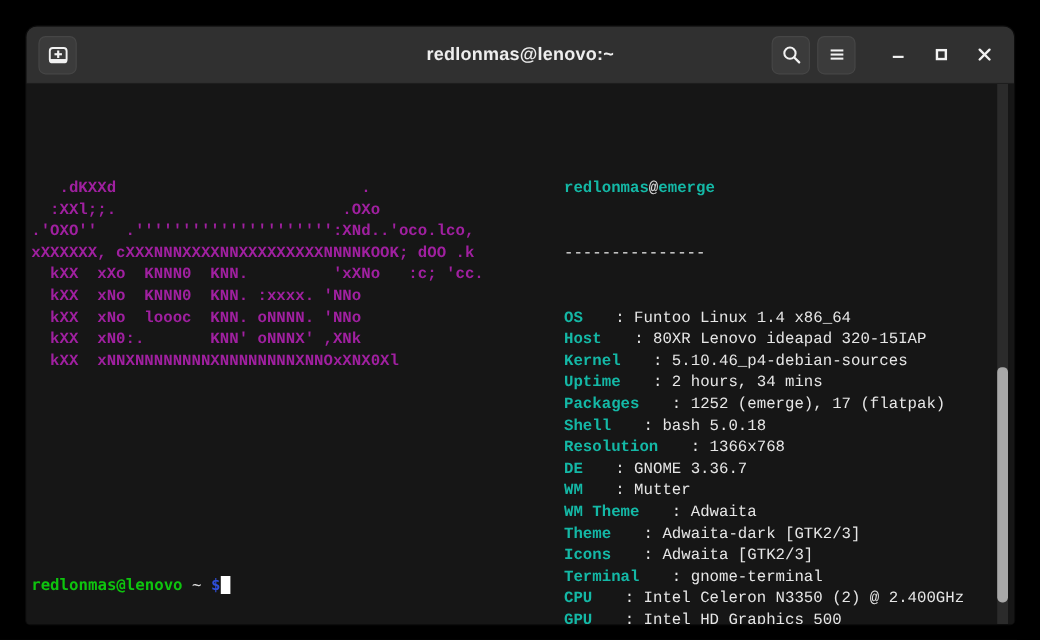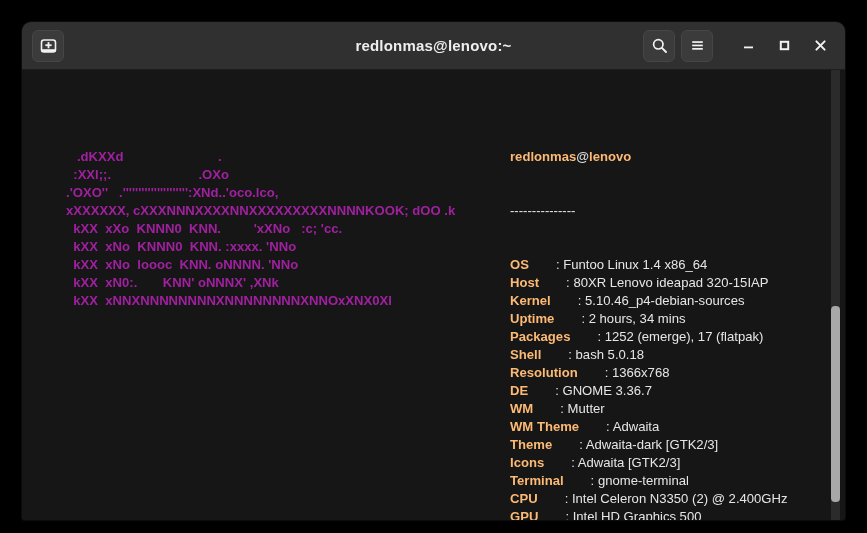--- a/index.html
+++ b/index.html
@@ -91,25 +91,24 @@
     height: 450px;
     background: #161616;
     overflow: hidden;
   }
   .term-inner {
     position: absolute;
     left: 4px;
     top: 6px;
     right: 18px;
     bottom: 0;
-    font-family: Liberation Sans, sans-serif;
+    font-family: Liberation Mono, monospace;
     font-size: 13.1px;
     line-height: 18px;
     white-space: pre;
-    margin-left: 40px;
   }
   .cols {
     display: flex;
     align-items: flex-start;
   }
   .col-logo {
     width: 444px;
     flex: 0 0 auto;
     color: #a020a0;
     font-weight: bold;
@@ -117,21 +116,21 @@
   .col-info {
     flex: 1 1 auto;
     padding-top: 0px;
   }
 
   .logo-dim { color: #6b146b0; }
 
   
   .line { white-space: pre; }
   .key {
-    color: #fdba74;
+    color: #14b8a6;
     font-weight: bold;
   }
   .val { color: #e6e6e6; padding-left: 27px; }
   .at { color: #d8d8d8; font-weight: bold; }
   .rule { color: #e6e6e6; }
 
   
   .prompt-line {
     position: absolute;
     left: 4px;
@@ -248,29 +247,30 @@
     <div class="term-inner">
       <div class="cols">
 
         
         <div class="col-logo">
           <div id="ascii-lines"><div class="line">   .dKXXd                          .</div><div class="line">  :XXl;;.                        .OXo</div><div class="line">.'OXO''   .''''''''''''''''''''':XNd..'oco.lco,</div><div class="line">xXXXXXX, cXXXNNNXXXXNNXXXXXXXXXNNNNKOOK; dOO .k</div><div class="line">  kXX  xXo  KNNN0  KNN.         'xXNo   :c; 'cc.</div><div class="line">  kXX  xNo  KNNN0  KNN. :xxxx. 'NNo</div><div class="line">  kXX  xNo  loooc  KNN. oNNNN. 'NNo</div><div class="line">  kXX  xN0:.       KNN' oNNNX' ,XNk</div><div class="line">  kXX  xNNXNNNNNNNNXNNNNNNNNXNNOxXNX0Xl</div></div>
         </div>
 
         
         <div class="col-info">
-          <div class="line"><span class="key">redlonmas</span><span class="at">@</span><span class="key">lenovo</span></div>
+          <div class="line"><span class="key">redlonmas</span><span class="at">@</span><span class="key">emerge</span></div>
           <div class="line rule">---------------</div>
           <div id="info-lines"><div class="line"><span class="key">OS</span><span class="val">: Funtoo Linux 1.4 x86_64</span></div><div class="line"><span class="key">Host</span><span class="val">: 80XR Lenovo ideapad 320-15IAP</span></div><div class="line"><span class="key">Kernel</span><span class="val">: 5.10.46_p4-debian-sources</span></div><div class="line"><span class="key">Uptime</span><span class="val">: 2 hours, 34 mins</span></div><div class="line"><span class="key">Packages</span><span class="val">: 1252 (emerge), 17 (flatpak)</span></div><div class="line"><span class="key">Shell</span><span class="val">: bash 5.0.18</span></div><div class="line"><span class="key">Resolution</span><span class="val">: 1366x768</span></div><div class="line"><span class="key">DE</span><span class="val">: GNOME 3.36.7</span></div><div class="line"><span class="key">WM</span><span class="val">: Mutter</span></div><div class="line"><span class="key">WM Theme</span><span class="val">: Adwaita</span></div><div class="line"><span class="key">Theme</span><span class="val">: Adwaita-dark [GTK2/3]</span></div><div class="line"><span class="key">Icons</span><span class="val">: Adwaita [GTK2/3]</span></div><div class="line"><span class="key">Terminal</span><span class="val">: gnome-terminal</span></div><div class="line"><span class="key">CPU</span><span class="val">: Intel Celeron N3350 (2) @ 2.400GHz</span></div><div class="line"><span class="key">GPU</span><span class="val">: Intel HD Graphics 500</span></div></div>
 
           
         </div>
 
       </div>
     </div>
 
+    <div class="prompt-line"><span class="p-user">redlonmas@lenovo</span><span class="p-tilde"> <span>~</span> </span><span class="p-dollar">$</span><span class="p-tilde"></span><span class="cursor"></span></div>
 
     <div class="scrollbar">
       <div class="scroll-thumb"></div>
     </div>
   </div>
 
 </div>
 
 </body></html>

